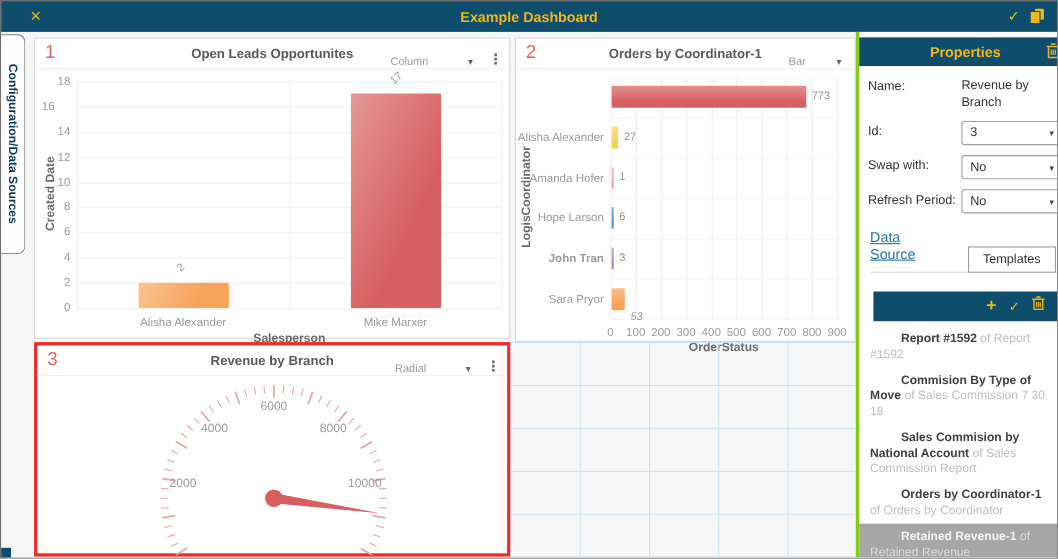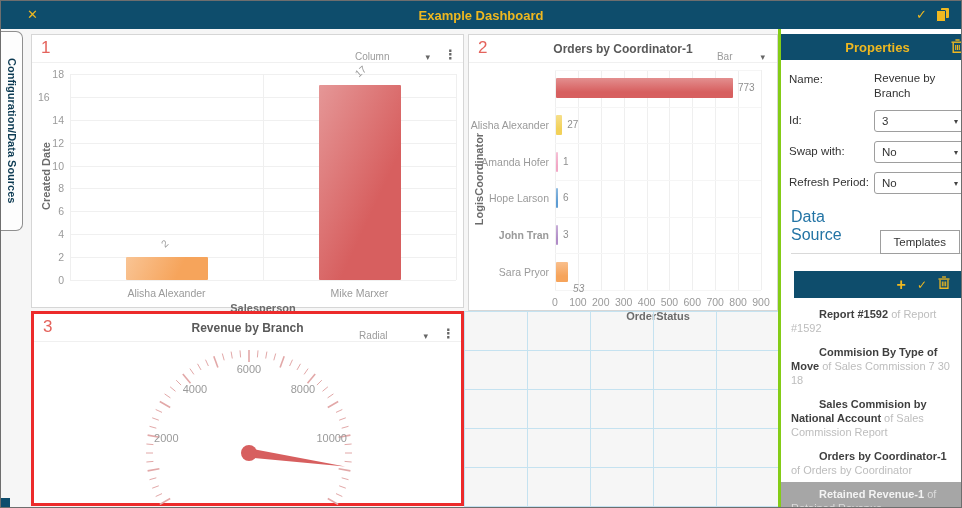--- a/index.html
+++ b/index.html
@@ -50,21 +50,21 @@
   .ph-title{position:absolute;left:0;top:6px;width:100%;text-align:center;color:#EFB820;font-weight:bold;font-size:13px;}
   .ph-trash{position:absolute;right:10px;top:5px;cursor:pointer;}
   .fields{padding:9px 8px 0 8px;}
   .frow{display:flex;margin-bottom:9px;align-items:flex-start;}
   .flabel{flex:1;font-size:11.5px;color:#333;padding-top:4px;}
   .fvalue{width:92px;font-size:11.5px;color:#333;line-height:15px;padding-top:2px;}
   .fselect{width:92px;height:22px;border:1px solid #9E9E9E;border-radius:3px;display:flex;align-items:center;
            justify-content:space-between;font-size:11.5px;color:#333;padding:0 7px;box-sizing:border-box;cursor:pointer;background:#fff;}
   .fselect .caret{font-size:8px;color:#444;}
   .tabs{display:flex;align-items:flex-end;margin:2px 0 0 10px;border-bottom:1px solid #D9D9D9;padding-right:14px;}
-  .tab-inactive{font-size:16px;color:#2374A5;padding:5px 0 9px 0;cursor:pointer;}
+  .tab-inactive{font-size:13px;color:#2374A5;padding:5px 0 9px 0;cursor:pointer;text-decoration:underline;}
   .tab-active{font-size:11.5px;color:#333;border:1px solid #9E9E9E;background:#fff;padding:5px 13px;margin:0 0 -1px 20px;cursor:pointer;}
   .ds-toolbar{margin:17px 13px 4px 13px;height:27px;background:#0E4D6C;display:flex;align-items:center;
               justify-content:flex-end;gap:11px;padding-right:11px;}
   .tb-plus{color:#EFB820;font-weight:bold;font-size:16px;line-height:16px;cursor:pointer;}
   .tb-ok{color:#EFB820;font-weight:bold;font-size:12px;cursor:pointer;}
   .report-list{margin-top:4px;padding-left:10px;position:relative;}
   .report-item{padding:5px 16px 5px 0;font-size:11px;line-height:14px;color:#BDBDBD;cursor:pointer;}
   .report-item b{color:#3F3F3F;font-weight:bold;padding-left:28px;}
   .report-item.selected{background:#A6A6A6;color:#DCDCDC;margin-left:-10px;padding-left:10px;margin-right:6px;}
   .report-item.selected b{color:#F3F3F3;}
@@ -89,20 +89,21 @@
     </span>
   </div>
 
   <div class="side-tab">
     <span>Configuration/Data Sources</span>
   </div>
 
   <div class="panel" style="left:30px;top:33px;width:433px;height:274px;">
     <div class="panel-header">
       <span class="panel-num">1</span>
+      <span class="panel-title">Open Leads Opportunites</span>
       <span class="hdr-right">
         <span class="type-label" style="margin-right:36px;">Column</span>
         <span class="caret" style="margin-right:14px;">▾</span>
         <span class="kebab">⋮</span>
       </span>
     </div>
     <div class="chart-body" id="chart-body-1">
         <div class="grid-h" style="left: 38px; top: 218px; width: 386px;"></div>
         <div class="tick-label" style="left: 6px; top: 212px; width: 26px; text-align: right;">0</div>
         <div class="grid-h" style="left: 38px; top: 195.1px; width: 386px;"></div>

